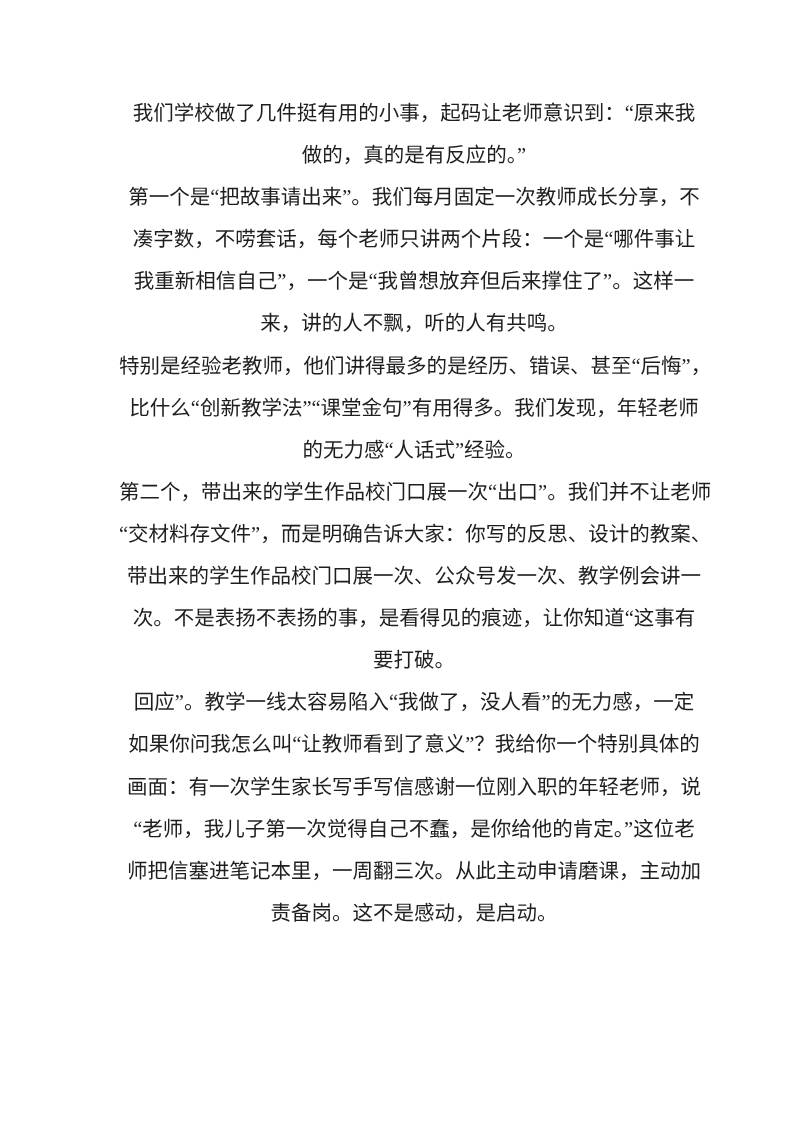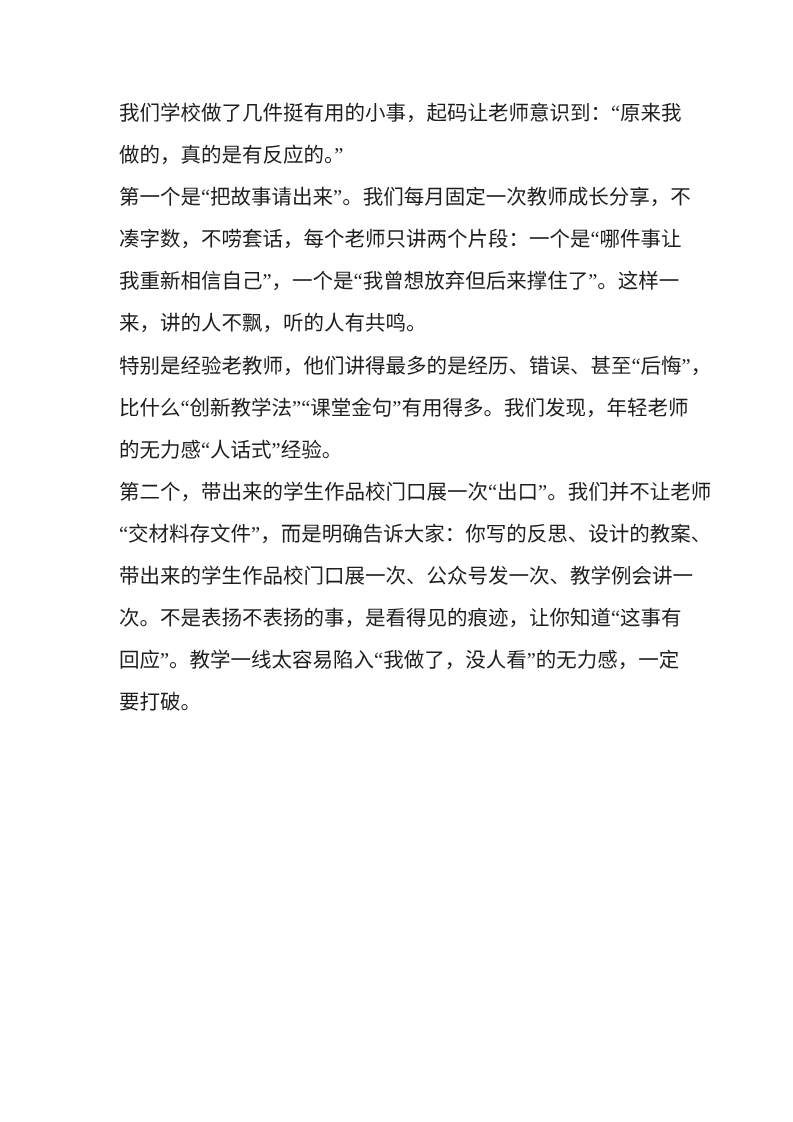--- a/index.html
+++ b/index.html
@@ -21,20 +21,21 @@
     top: 92px;
     width: 590px;
     color: #1e1e1e;
     font-size: 20.5px;
     line-height: 42.1px;
     font-weight: 400;
   }
   .para {
     margin: 0;
     padding: 0;
+    text-align: center;
   }
   .line {
     white-space: nowrap;
     height: 42.1px;
   }
 </style>
 </head>
 <body>
 
 <div class="page">
@@ -56,21 +57,28 @@
       <span class="line" style="display:block">特别是经验老教师，他们讲得最多的是经历、错误、甚至“后悔”，</span>
       <span class="line" style="display:block">比什么“创新教学法”“课堂金句”有用得多。我们发现，年轻老师</span>
       <span class="line" style="display:block">的无力感“人话式”经验。</span>
     </p>
 
     <p class="para">
       <span class="line" style="display:block">第二个，带出来的学生作品校门口展一次“出口”。我们并不让老师</span>
       <span class="line" style="display:block">“交材料存文件”，而是明确告诉大家：你写的反思、设计的教案、</span>
       <span class="line" style="display:block">带出来的学生作品校门口展一次、公众号发一次、教学例会讲一</span>
       <span class="line" style="display:block">次。不是表扬不表扬的事，是看得见的痕迹，让你知道“这事有</span>
+      <span class="line" style="display:block">要打破。</span>
       <span class="line" style="display:block">回应”。教学一线太容易陷入“我做了，没人看”的无力感，一定</span>
-      <span class="line" style="display:block">要打破。</span>
     </p>
 
+    <p class="para">
+      <span class="line" style="display:block">如果你问我怎么叫“让教师看到了意义”？我给你一个特别具体的</span>
+      <span class="line" style="display:block">画面：有一次学生家长写手写信感谢一位刚入职的年轻老师，说</span>
+      <span class="line" style="display:block">“老师，我儿子第一次觉得自己不蠢，是你给他的肯定。”这位老</span>
+      <span class="line" style="display:block">师把信塞进笔记本里，一周翻三次。从此主动申请磨课，主动加</span>
+      <span class="line" style="display:block">责备岗。这不是感动，是启动。</span>
+    </p>
 
 
 
   </div>
 </div>
 
 </body></html>

